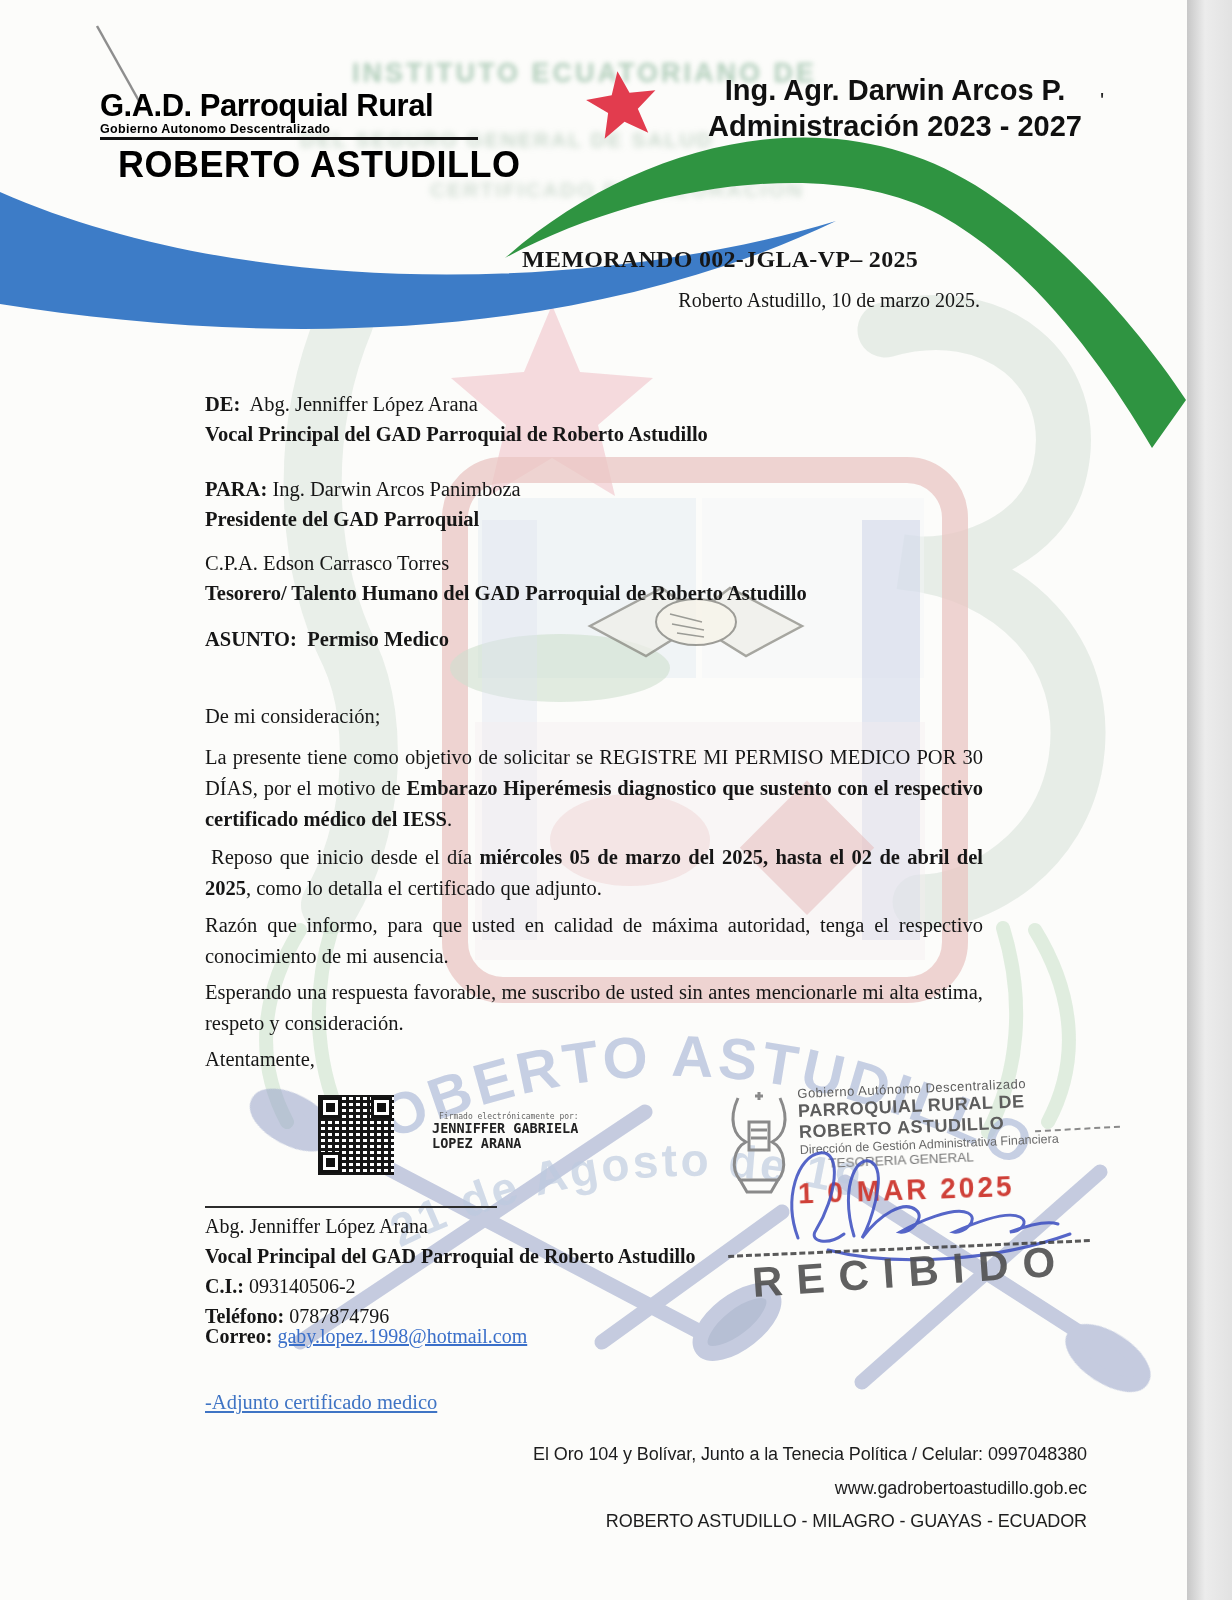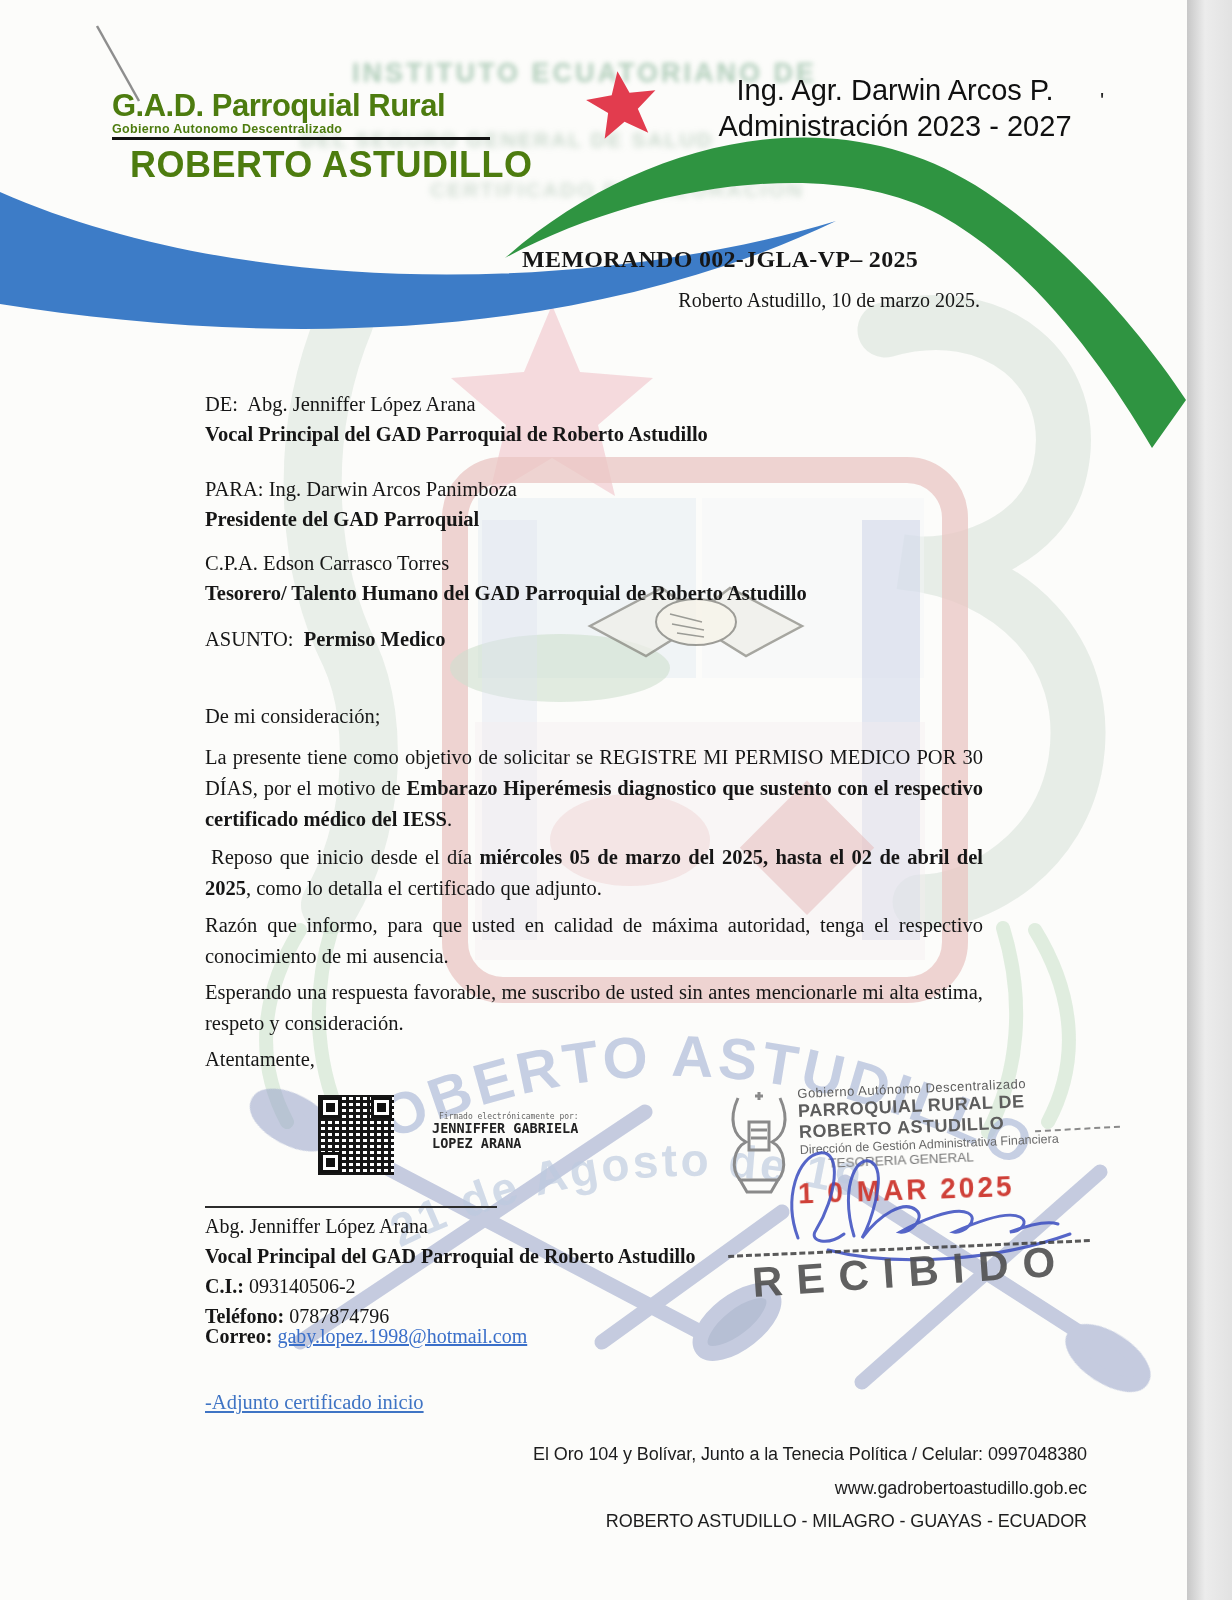--- a/index.html
+++ b/index.html
@@ -7,34 +7,34 @@
         font-family:"Liberation Serif",serif;color:#161616;}
   
   .edge{position:absolute;top:0;left:1187px;width:45px;height:1600px;
         background:linear-gradient(90deg,#c7c7c7,#ececec 40%,#e2e2e2);}
   
   .ghost{position:absolute;font-family:"Liberation Sans",sans-serif;font-weight:bold;white-space:nowrap;}
   .g1{left:352px;top:58px;font-size:27px;letter-spacing:3px;color:rgba(70,140,95,.42);filter:blur(2.5px);}
   .g2{left:300px;top:128px;font-size:21px;letter-spacing:2px;color:rgba(90,140,105,.30);filter:blur(3px);}
   .g3{left:430px;top:178px;font-size:21px;letter-spacing:2px;color:rgba(100,145,115,.28);filter:blur(3px);}
   
-  .hL{position:absolute;left:112px;top:88px;font-family:"Liberation Sans",sans-serif;color:#4d7c0f;}
+  .hL{position:absolute;left:100px;top:88px;font-family:"Liberation Sans",sans-serif;color:#000000;}
   .gad{font-size:31px;font-weight:bold;letter-spacing:-.5px;}
   .gadsub{font-size:12.5px;font-weight:bold;letter-spacing:.3px;margin-top:-2px;}
   .gadrule{width:378px;height:3px;background:#111;margin-top:1px;}
   .gadname{font-size:36px;font-weight:bold;letter-spacing:.5px;margin:4px 0 0 18px;}
   .hR{position:absolute;left:700px;top:72px;width:390px;text-align:center;
-      font-family:"Liberation Sans",sans-serif;font-size:29px;font-weight:normal;color:#101010;line-height:36px;}
+      font-family:"Liberation Sans",sans-serif;font-size:29px;font-weight:bold;color:#101010;line-height:36px;}
   .tick{position:absolute;left:1100px;top:88px;font-size:22px;color:#222;font-family:"Liberation Sans",sans-serif;}
   
   .title{position:absolute;left:380px;top:246px;width:680px;text-align:center;
          font-size:24px;font-weight:bold;letter-spacing:.3px;}
   .dateline{position:absolute;left:580px;top:289px;width:400px;text-align:right;font-size:20px;}
   .mline{position:absolute;left:205px;font-size:20.5px;white-space:nowrap;}
-  .mline b{font-weight:normal;}
+  .mline b{font-weight:bold;}
   .body{position:absolute;left:205px;width:778px;font-size:20.5px;line-height:31px;
         text-align:justify;margin:0;}
   .body b{font-weight:bold;}
   .ind{text-indent:6px;}
   
   .qr{position:absolute;left:318px;top:1095px;width:76px;height:80px;background:
       repeating-linear-gradient(0deg,#151515 0 3px,transparent 3px 6px),
       repeating-linear-gradient(90deg,#151515 0 3px,#fff 3px 7px);}
   .fp{position:absolute;width:15px;height:15px;border:3px solid #111;background:#fff;}
   .fp::after{content:"";position:absolute;left:3px;top:3px;width:9px;height:9px;background:#111;}
@@ -177,21 +177,21 @@
     <div class="en">JENNIFFER GABRIELA</div>
     <div class="en">LOPEZ ARANA</div>
   </div>
 
   <div class="sigrule"></div>
   <div class="sig" style="top:1215px">Abg. Jenniffer López Arana</div>
   <div class="sig" style="top:1245px;font-weight:bold">Vocal Principal del GAD Parroquial de Roberto Astudillo</div>
   <div class="sig" style="top:1275px"><b>C.I.:</b><span style="white-space:pre"> 093140506-2</span></div>
   <div class="sig" style="top:1305px"><b>Teléfono:</b><span style="white-space:pre"> 0787874796</span></div>
   <div class="sig" style="top:1325px"><b style="white-space:pre">Correo: </b><a class="lnk" href="#">gaby.lopez.1998@hotmail.com</a></div>
-  <div class="adj">-Adjunto certificado inicio</div>
+  <div class="adj">-Adjunto certificado medico</div>
 
   <svg width="80" height="110" style="left:722px;top:1088px">
     <g fill="none" stroke="#8a8a8a" stroke-width="3">
       <path d="M16,10 C6,32 12,48 24,54 C12,60 8,80 18,92"></path>
       <path d="M58,10 C68,32 62,48 50,54 C62,60 66,80 56,92"></path>
       <rect x="27" y="34" width="20" height="28"></rect>
       <path d="M29,42 h16 M29,50 h16"></path>
       <path d="M18,92 h38 l-7,12 h-24 Z"></path>
       <path d="M37,4 v8 M33,8 h8"></path>
     </g>

